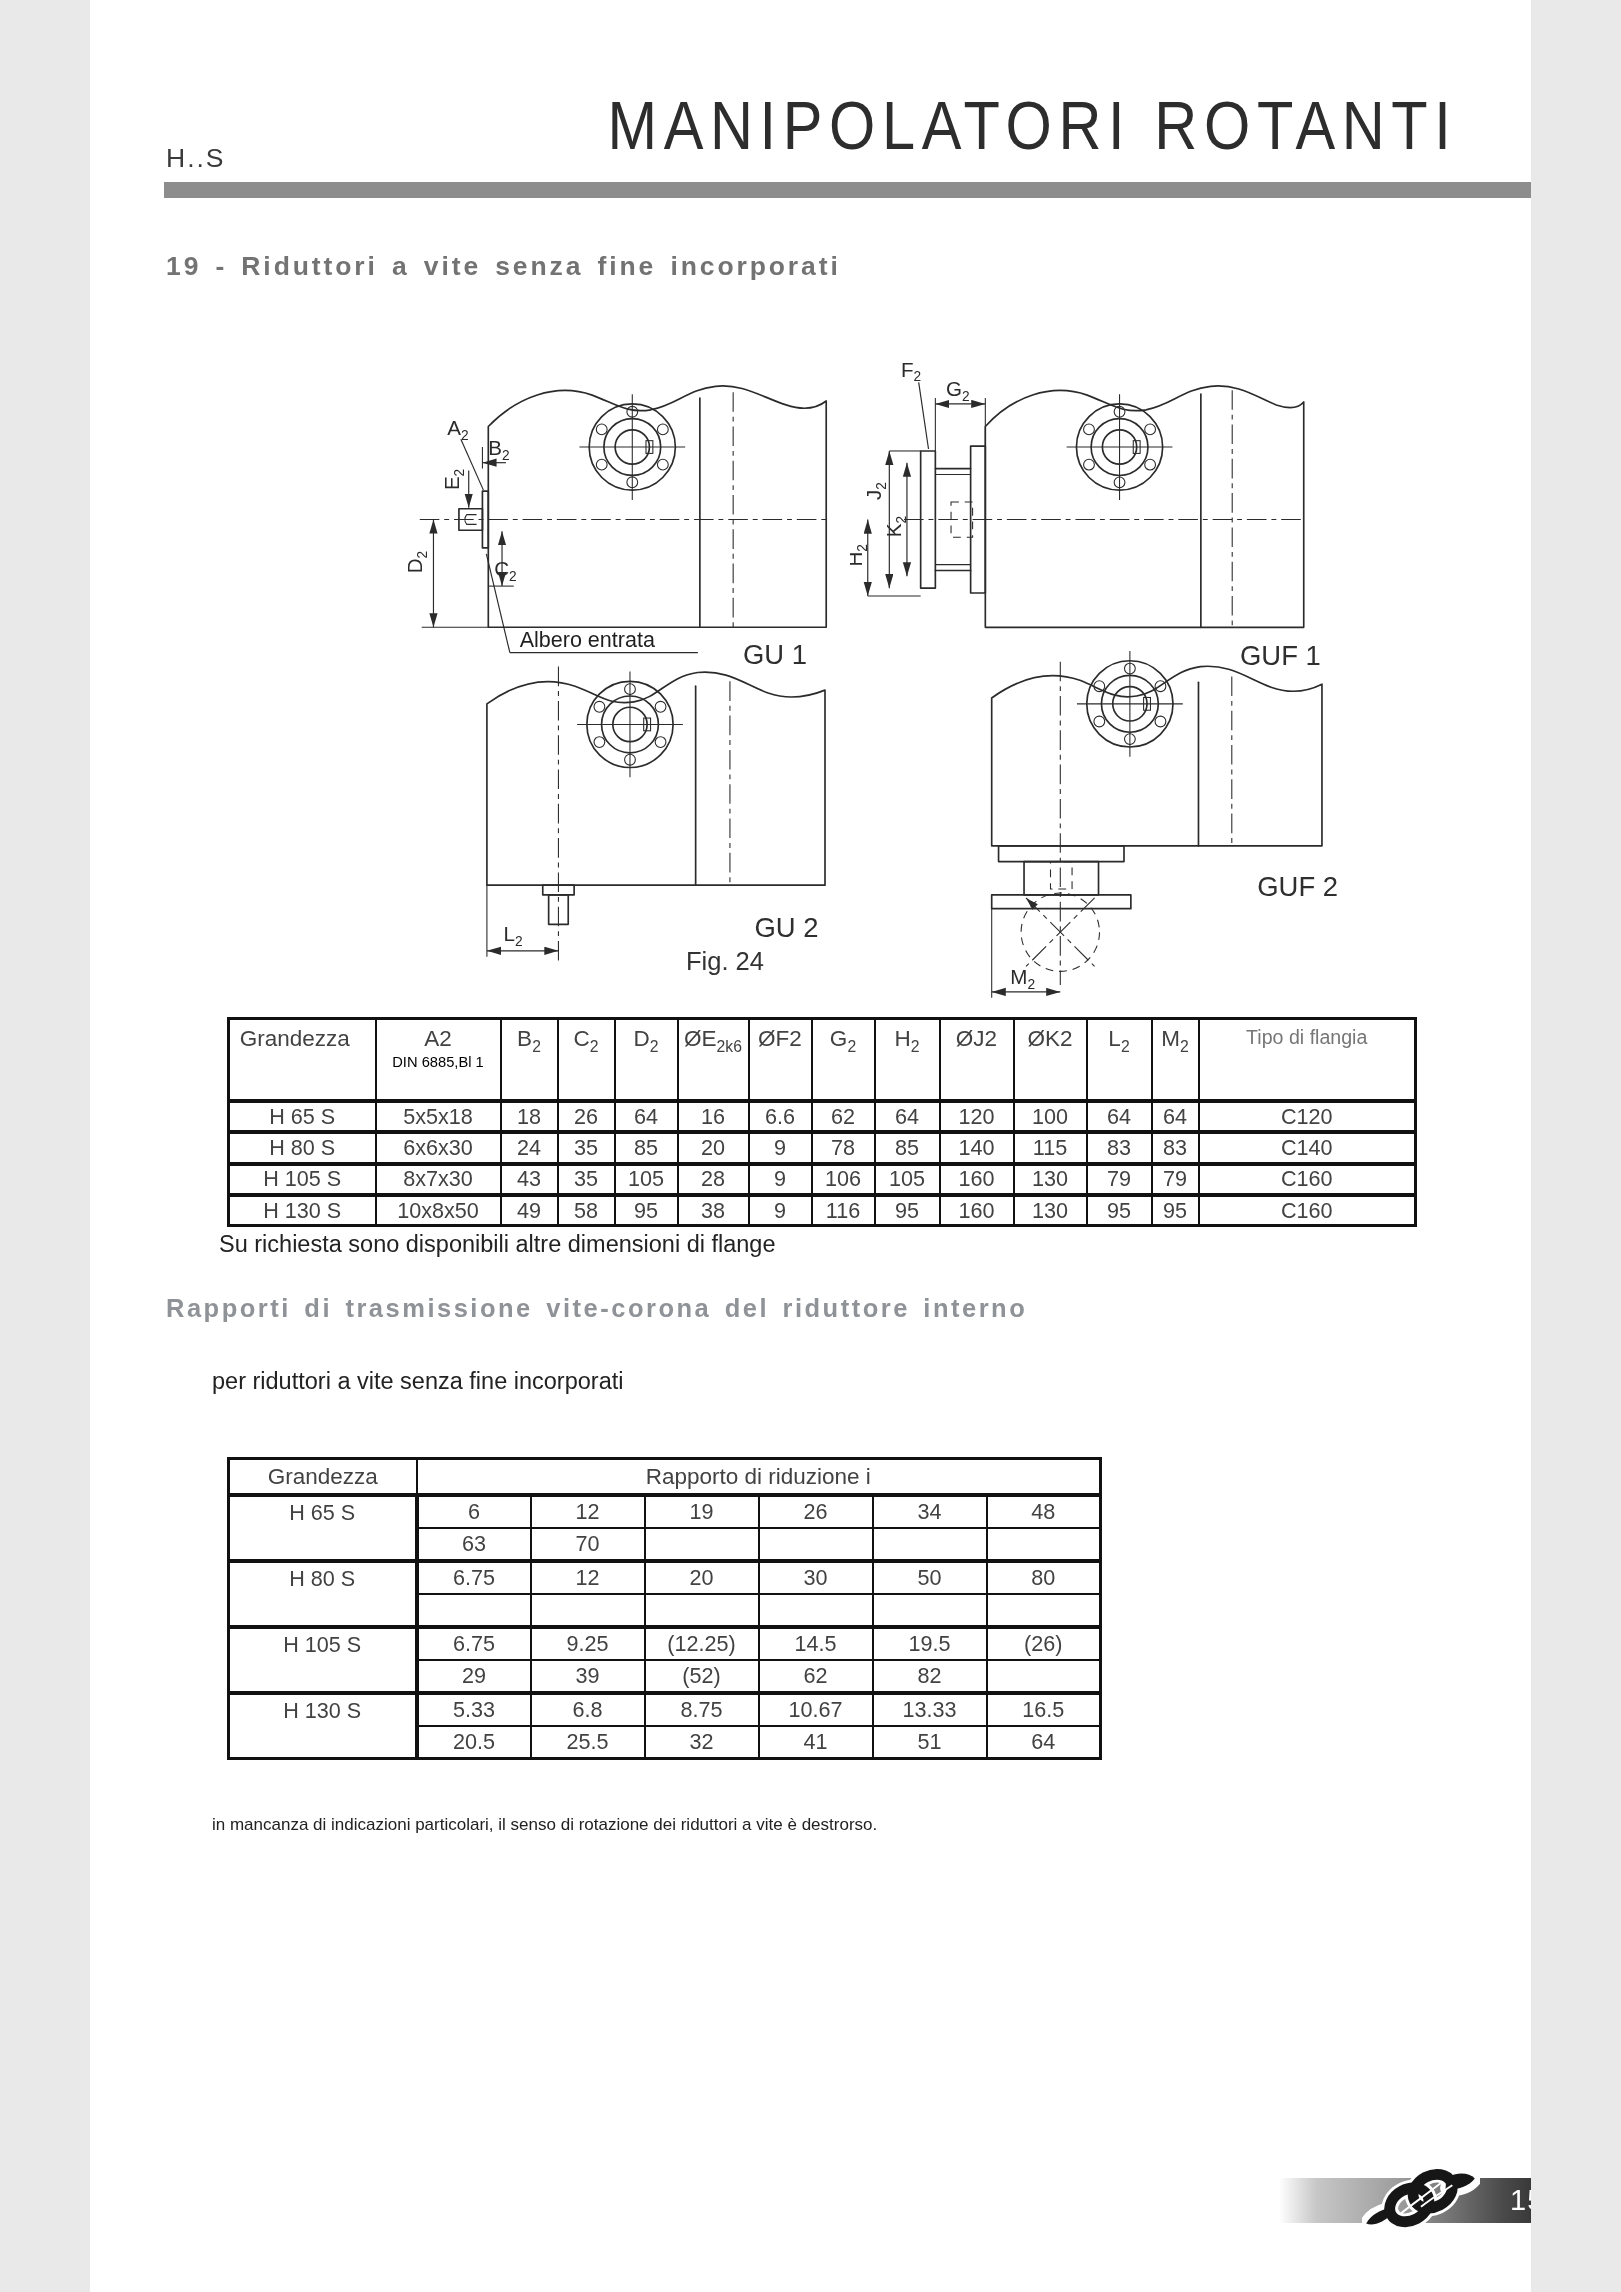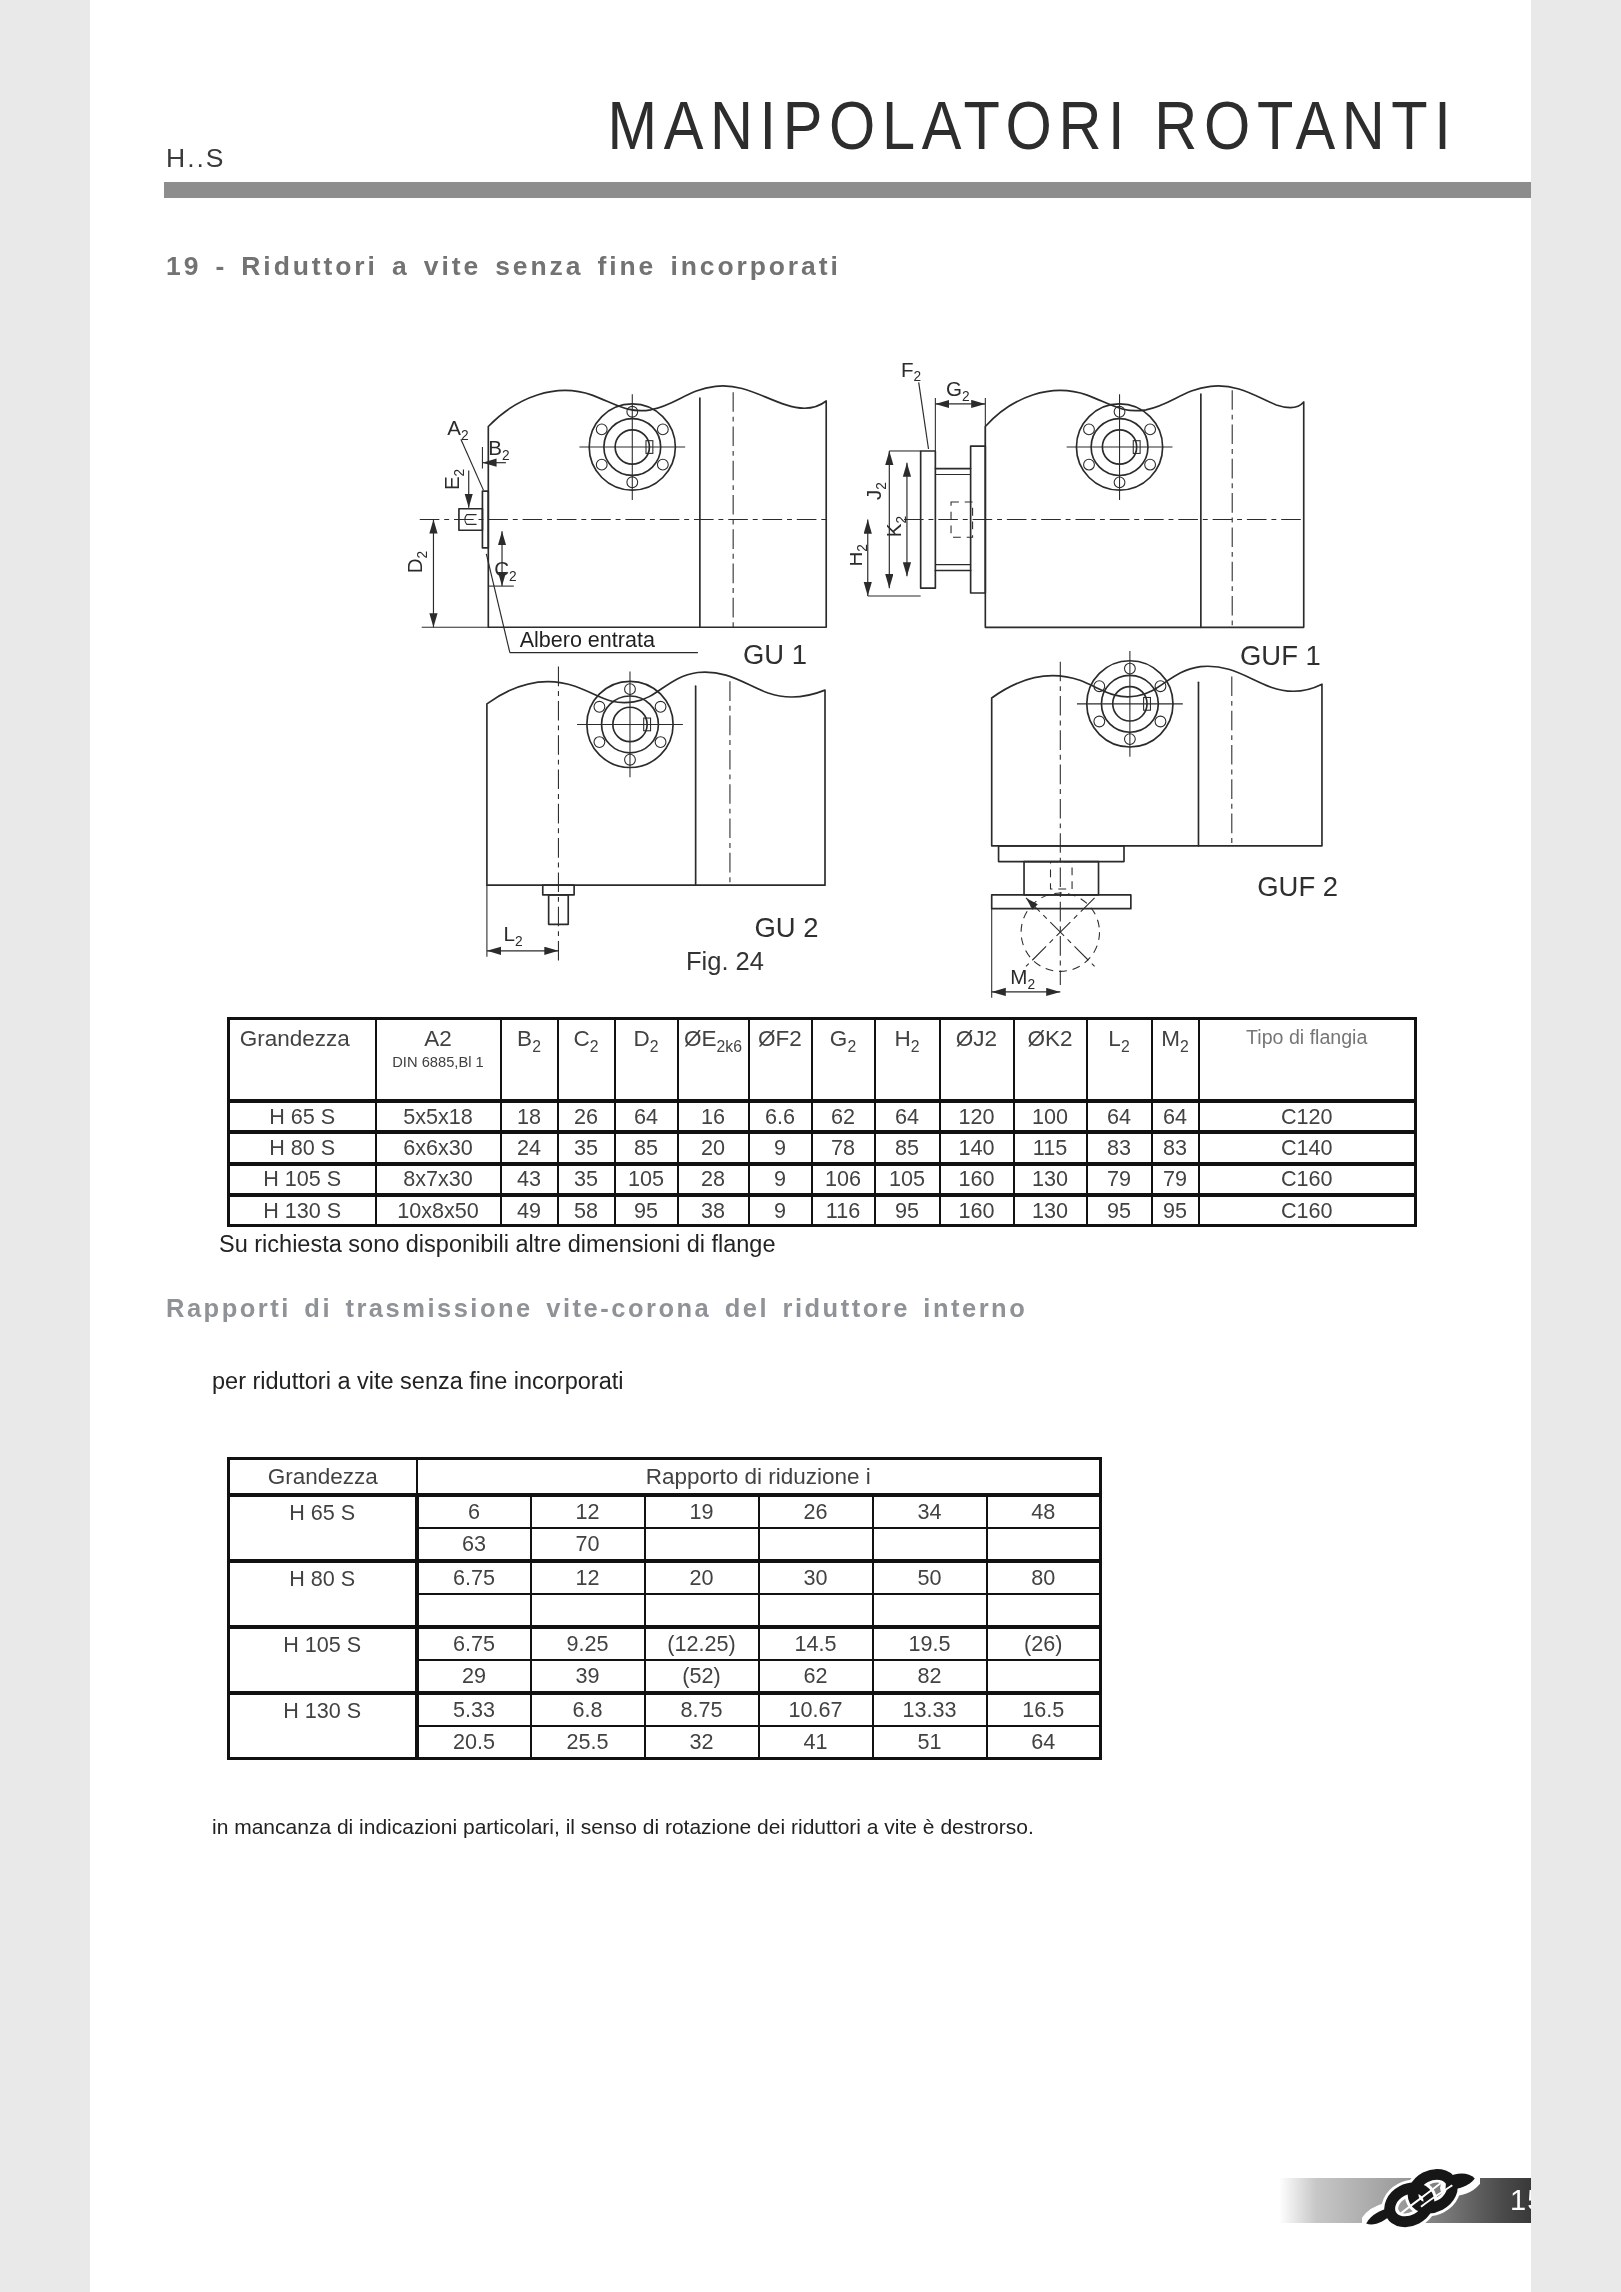--- a/index.html
+++ b/index.html
@@ -34,21 +34,21 @@
 
   
   table{border-collapse:collapse;table-layout:fixed;background:#fff;}
   #tab11{border:3.9px solid #111;}
   #tab11 th,#tab11 td{border:2.9px solid #111;font-weight:normal;text-align:center;
         font-size:21.6px;color:#424242;padding:0;overflow:hidden;white-space:nowrap;}
   #tab11 thead th{height:73px;vertical-align:top;padding-top:5.9px;font-size:22.5px;border-bottom:4.9px solid #111;}
   #tab11 thead th.left{text-align:left;padding-left:9.8px;}
   #tab11 thead th.light{color:#767676;font-size:19.6px;}
   #tab11 tbody td{height:27.4px;border-top:4.9px solid #111;}
-  .colnote{display:block;font-size:14.7px;color:#404040;margin-top:2px;}
+  .colnote{display:block;font-size:14.7px;color:#000000;margin-top:2px;}
   sub{font-size:70%;}
 
   #tab12{border:3.9px solid #111;}
   #tab12 th,#tab12 td{border:2.9px solid #111;font-weight:normal;text-align:center;
         font-size:21.6px;color:#424242;padding:0;white-space:nowrap;}
   #tab12 thead th{height:33px;border-bottom:3.9px solid #111;font-size:22.5px;}
   #tab12 td{height:30px;}
   #tab12 tr.group-top td{border-top:4.9px solid #111;}
   #tab12 tr.group-bottom td{border-top:2px solid #a16207;}
   #tab12 .rowlabel{border-right:4.9px solid #111;vertical-align:top;padding-top:2.9px;}
@@ -451,21 +451,21 @@
           <td>20.5</td>
           <td>25.5</td>
           <td>32</td>
           <td>41</td>
           <td>51</td>
           <td>64</td>
         </tr>
       </tbody>
   </table>
 
-  <div class="abs body-text" style="left:106px;top:1815px;font-size:21px;">in mancanza di indicazioni particolari, il senso di rotazione dei riduttori a vite è destrorso.</div>
+  <div class="abs body-text" style="left:106px;top:1815px;font-size:17px;">in mancanza di indicazioni particolari, il senso di rotazione dei riduttori a vite è destrorso.</div>
 
   <div class="abs footer-bar">
     <div class="page-number">15</div>
   </div>
   <svg class="abs" style="left:1272px;top:2154px;" width="118" height="90" viewBox="0 0 120 92">
     <g stroke="#ffffff" stroke-width="17" fill="none" stroke-linecap="round">
       <ellipse cx="48" cy="52" rx="21" ry="16" transform="rotate(-28 48 52)"></ellipse>
       <ellipse cx="72" cy="38" rx="21" ry="16" transform="rotate(-28 72 38)"></ellipse>
       <path d="M 88,28 C 99,22 108,22 113,26 C 107,33 97,35 88,35"></path>
       <path d="M 30,62 C 21,70 12,73 6,71 C 10,64 18,60 26,58"></path>

